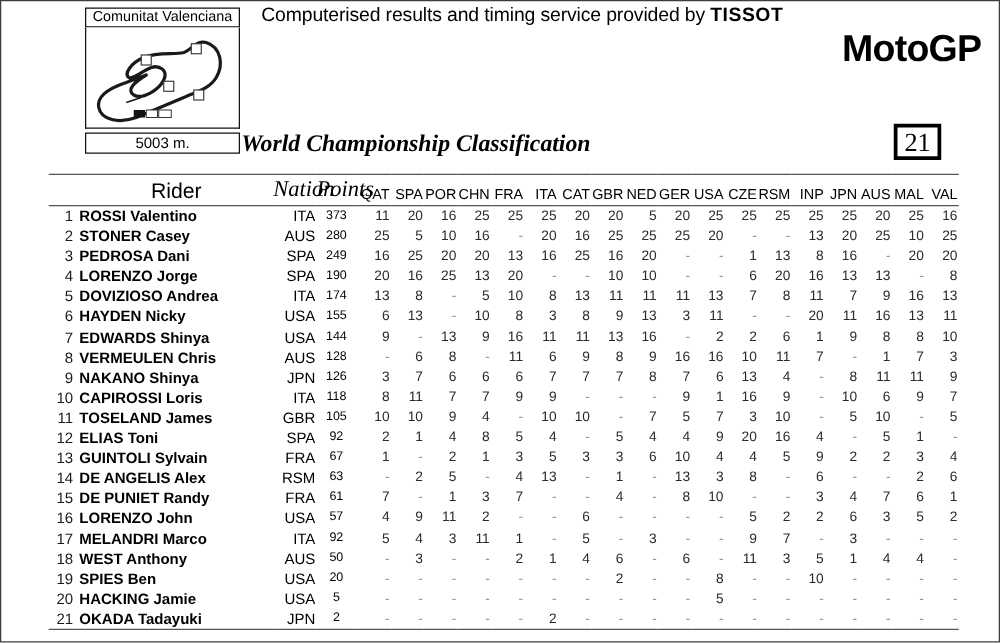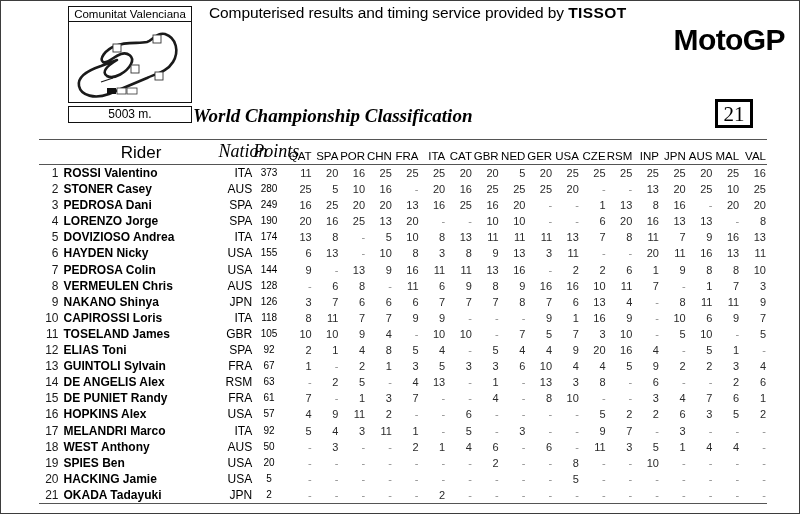--- a/index.html
+++ b/index.html
@@ -408,21 +408,21 @@
             <td class="score dash">-</td>
             <td class="score dash">-</td>
             <td class="score">20</td>
             <td class="score">11</td>
             <td class="score">16</td>
             <td class="score">13</td>
             <td class="score">11</td>
           </tr>
           <tr>
             <td class="pos">7</td>
-            <td class="rider">PEDROSA Colin</td>
+            <td class="rider">EDWARDS Shinya</td>
             <td class="nation">USA</td>
             <td class="points">144</td>
             <td class="score">9</td>
             <td class="score dash">-</td>
             <td class="score">13</td>
             <td class="score">9</td>
             <td class="score">16</td>
             <td class="score">11</td>
             <td class="score">11</td>
             <td class="score">13</td>
@@ -624,21 +624,21 @@
             <td class="score dash">-</td>
             <td class="score dash">-</td>
             <td class="score">3</td>
             <td class="score">4</td>
             <td class="score">7</td>
             <td class="score">6</td>
             <td class="score">1</td>
           </tr>
           <tr>
             <td class="pos">16</td>
-            <td class="rider">HOPKINS Alex</td>
+            <td class="rider">LORENZO John</td>
             <td class="nation">USA</td>
             <td class="points">57</td>
             <td class="score">4</td>
             <td class="score">9</td>
             <td class="score">11</td>
             <td class="score">2</td>
             <td class="score dash">-</td>
             <td class="score dash">-</td>
             <td class="score">6</td>
             <td class="score dash">-</td>

